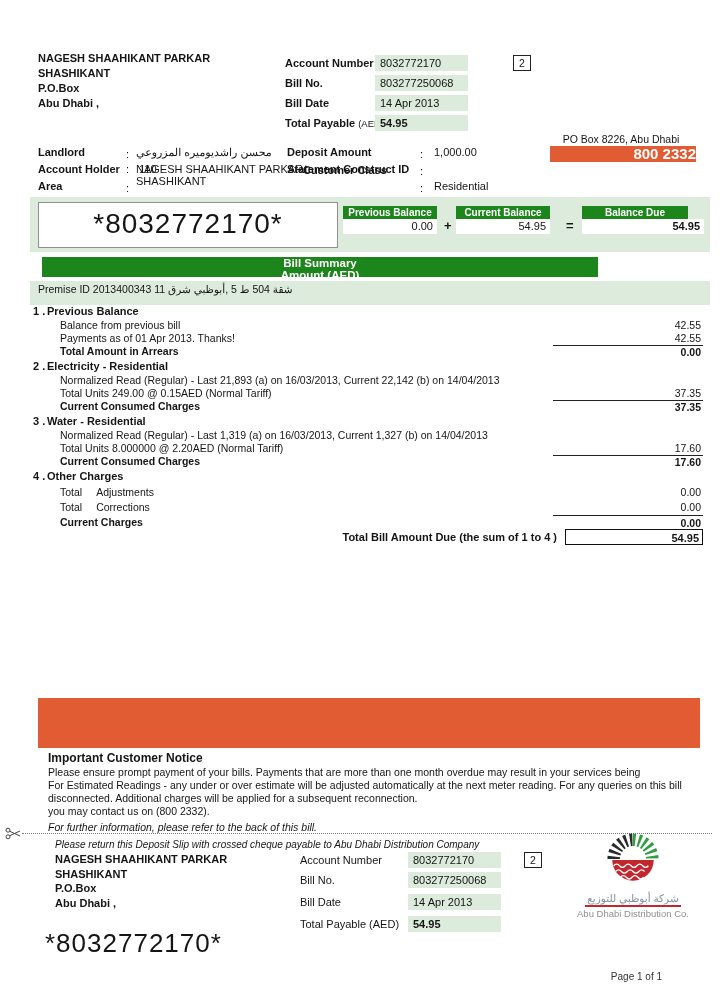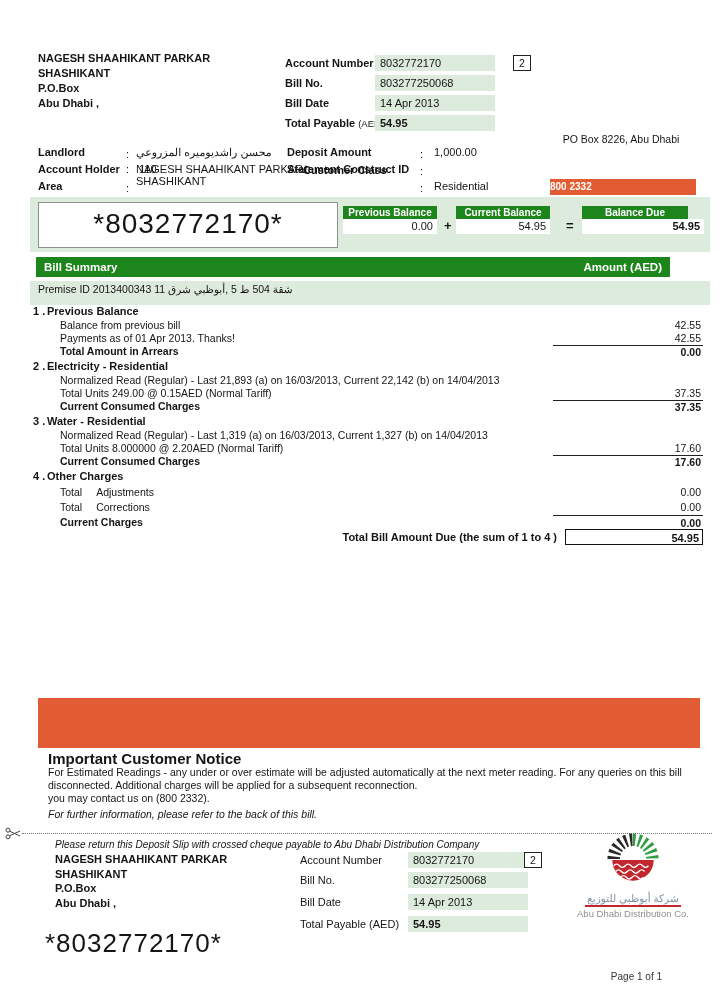--- a/index.html
+++ b/index.html
@@ -5,27 +5,27 @@
   html,body{margin:0;padding:0;background:#fff;}
   .page{position:relative;width:720px;height:1000px;background:#fff;
         font-family:"Liberation Sans",sans-serif;color:#151515;overflow:hidden;}
   .abs{position:absolute;}
   .b{font-weight:bold;}
   
   .addr{font-size:11px;font-weight:bold;line-height:15px;}
   
   .hlabel{font-size:11px;font-weight:bold;line-height:16px;}
   .hunit{font-size:9.5px;font-weight:normal;}
-  .gbox{background:#dcebdc;width:120px;height:16px;line-height:16px;
+  .gbox{background:#dcebdc;width:93px;height:16px;line-height:16px;
         font-size:11px;padding-left:5px;box-sizing:border-box;}
   .copybox{width:16px;height:14px;border:1px solid #222;font-size:10.5px;
            text-align:center;line-height:14px;background:#fff;}
   .pobox{font-size:10.5px;text-align:center;}
-  .hotline{background:#e25c33;color:#fff;font-weight:bold;font-size:10px;
-           text-align:left;height:16px;line-height:16px;margin-top:33px;}
+  .hotline{background:#e25c33;color:#fff;font-weight:bold;font-size:15px;
+           text-align:right;height:16px;line-height:16px;}
   
   .ilabel{font-size:11px;font-weight:bold;}
   .ival{font-size:11px;}
   
   .strip{background:#dcebdc;}
   .bcbox{background:#fff;border:1px solid #909090;text-align:center;}
   .bctext{font-size:28px;letter-spacing:1px;line-height:42px;white-space:nowrap;}
   .balhead{background:#1c851c;color:#fff;font-size:10px;font-weight:bold;
            text-align:center;line-height:13px;height:13px;}
   .balval{background:#fff;font-size:11px;text-align:right;height:15px;
@@ -48,21 +48,21 @@
   .w2{margin-left:14px;}
   .tot-due{display:flex;align-items:center;}
   .tot-due .lbl{flex:1;text-align:right;font-weight:bold;font-size:11px;margin-right:8px;}
   .tot-due .box{width:138px;height:16px;border:1px solid #111;font-weight:bold;
                 font-size:11px;text-align:right;line-height:16px;padding-right:3px;
                 box-sizing:border-box;}
   
   .banner{background:#e25c33;}
   
   .notice{font-size:10.5px;line-height:13px;}
-  .notice .nt{font-weight:bold;font-size:15px;height:14px;}
+  .notice .nt{font-weight:bold;font-size:12px;height:14px;}
   .notice .fn{font-style:italic;margin-top:3px;}
   .cutline{border-top:1.5px dotted #777;height:0;}
   
   .slip-note{font-size:10px;font-style:italic;}
   .slabel{font-size:11px;line-height:16px;}
   .sname{font-size:11px;font-weight:bold;line-height:14.5px;}
   .bctext2{font-size:26px;letter-spacing:1px;white-space:nowrap;}
   .pagenum{font-size:10px;color:#333;}
   
   .logo{width:120px;text-align:center;}
@@ -132,21 +132,21 @@
     <div class="abs balhead" style="left:313px;top:9px;width:94px;">Previous Balance</div>
     <div class="abs balval" style="left:313px;top:22px;width:94px;">0.00</div>
     <div class="abs op" style="left:414px;top:21px;">+</div>
     <div class="abs balhead" style="left:426px;top:9px;width:94px;">Current Balance</div>
     <div class="abs balval" style="left:426px;top:22px;width:94px;">54.95</div>
     <div class="abs op" style="left:536px;top:21px;">=</div>
     <div class="abs balhead" style="left:552px;top:9px;width:106px;">Balance Due</div>
     <div class="abs balval b" style="left:552px;top:22px;width:122px;">54.95</div>
   </div>
 
-  <div class="abs sumbar" style="left:36px;top:257px;width:634px;">
+  <div class="abs sumbar" style="left:42px;top:257px;width:556px;flex-direction:column;">
     <span>Bill Summary</span>
     <span>Amount (AED)</span>
   </div>
   <div class="abs premise" style="left:30px;top:281px;width:680px;">Premise ID 2013400343 11 شقة 504 ط 5 ,أبوظبي شرق</div>
 
   <div class="abs bi" style="left:30px;top:303px;width:673px;">
 
     <div class="it-title">
       <span class="it-num">1 .</span>
       <span>Previous Balance</span>
@@ -218,20 +218,21 @@
 
   <div class="abs tot-due" style="left:30px;top:529px;width:673px;">
     <span class="lbl">Total Bill Amount Due (the sum of 1 to 4 )</span>
     <span class="box">54.95</span>
   </div>
 
   <div class="abs banner" style="left:38px;top:698px;width:662px;height:50px;"></div>
 
   <div class="abs notice" style="left:48px;top:752px;width:640px;">
     <div class="nt">Important Customer Notice</div>
+    <div>Please ensure prompt payment of your bills. Payments that are more than one month overdue may result in your services being</div>
     <div>For Estimated Readings - any under or over estimate will be adjusted automatically at the next meter reading. For any queries on this bill</div>
     <div>disconnected. Additional charges will be applied for a subsequent reconnection.</div>
     <div>you may contact us on (800 2332).</div>
     <div class="fn">For further information, please refer to the back of this bill.</div>
   </div>
 
   <span class="abs" style="left:5px;top:826px;">
     <svg width="16" height="13" viewBox="0 0 16 13">
       <circle cx="3" cy="3.2" r="2" fill="none" stroke="#444" stroke-width="1"></circle>
       <circle cx="3" cy="9.8" r="2" fill="none" stroke="#444" stroke-width="1"></circle>

